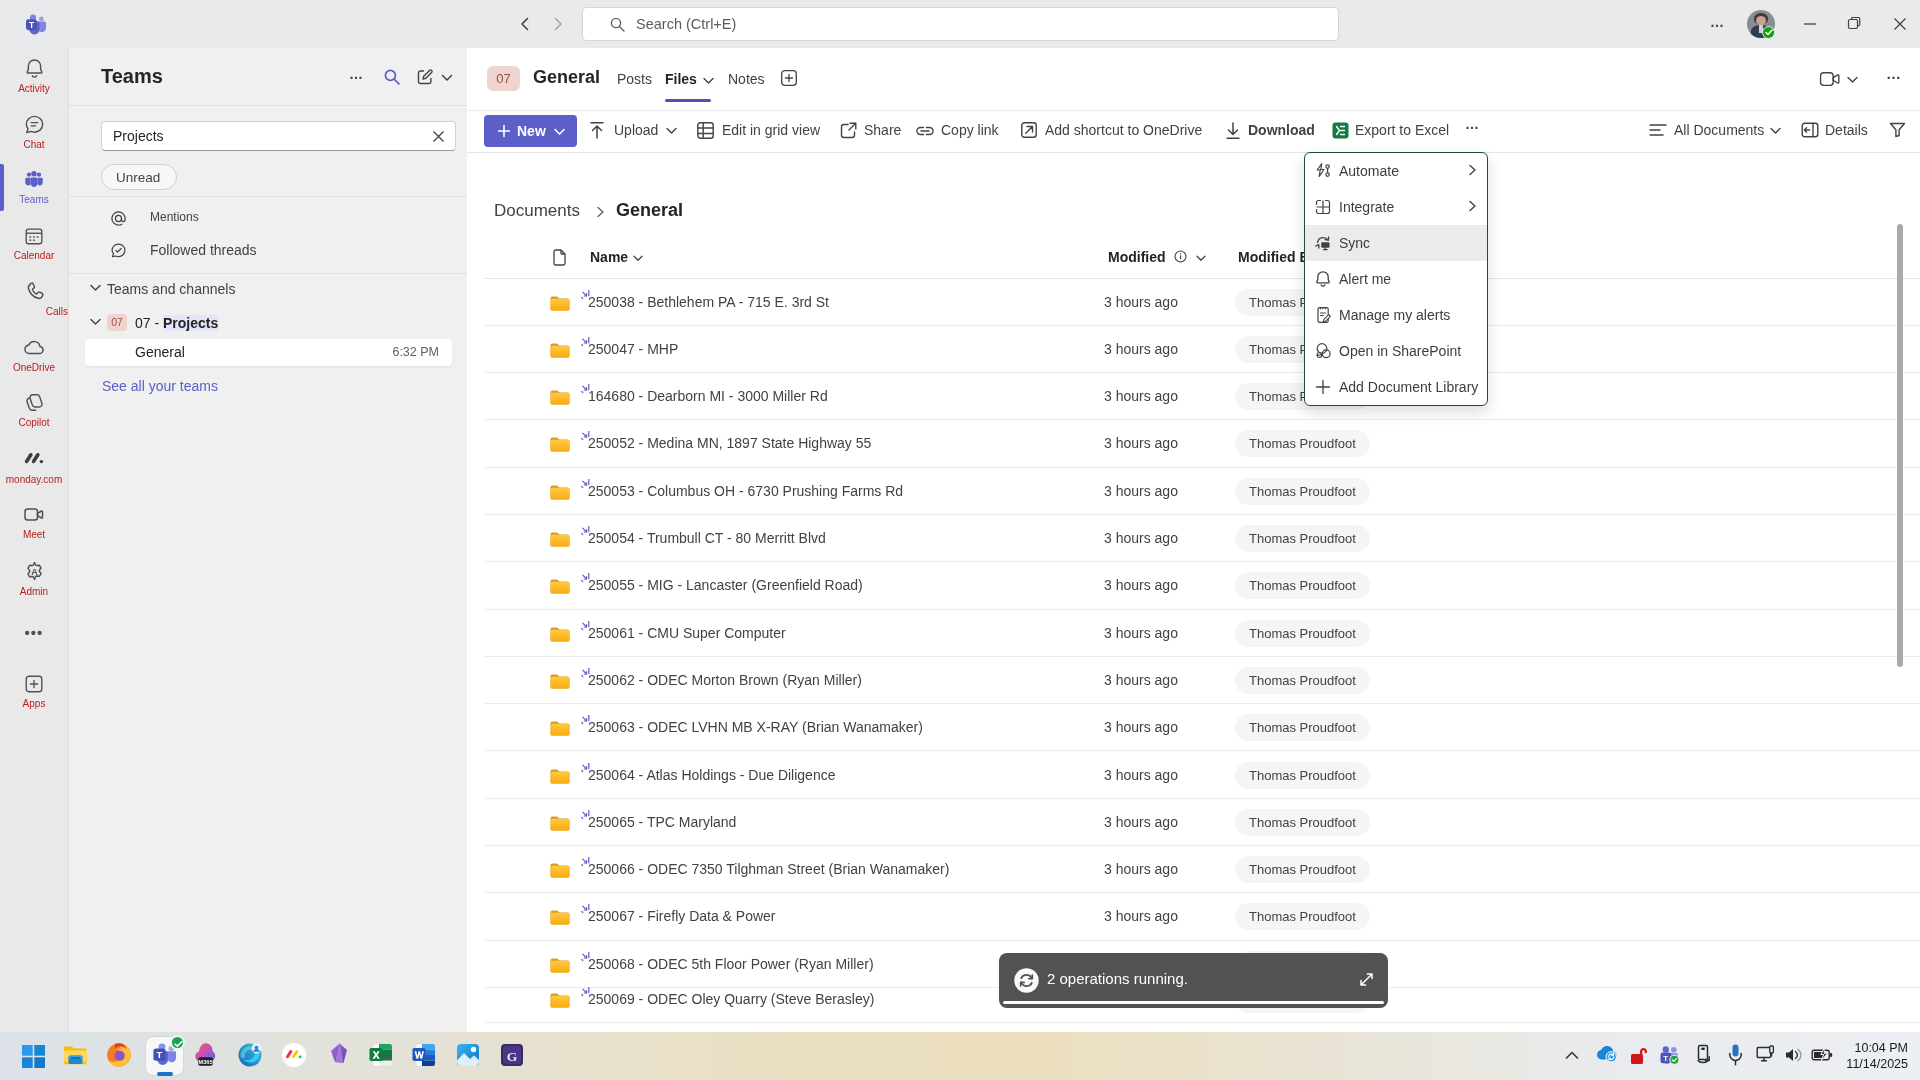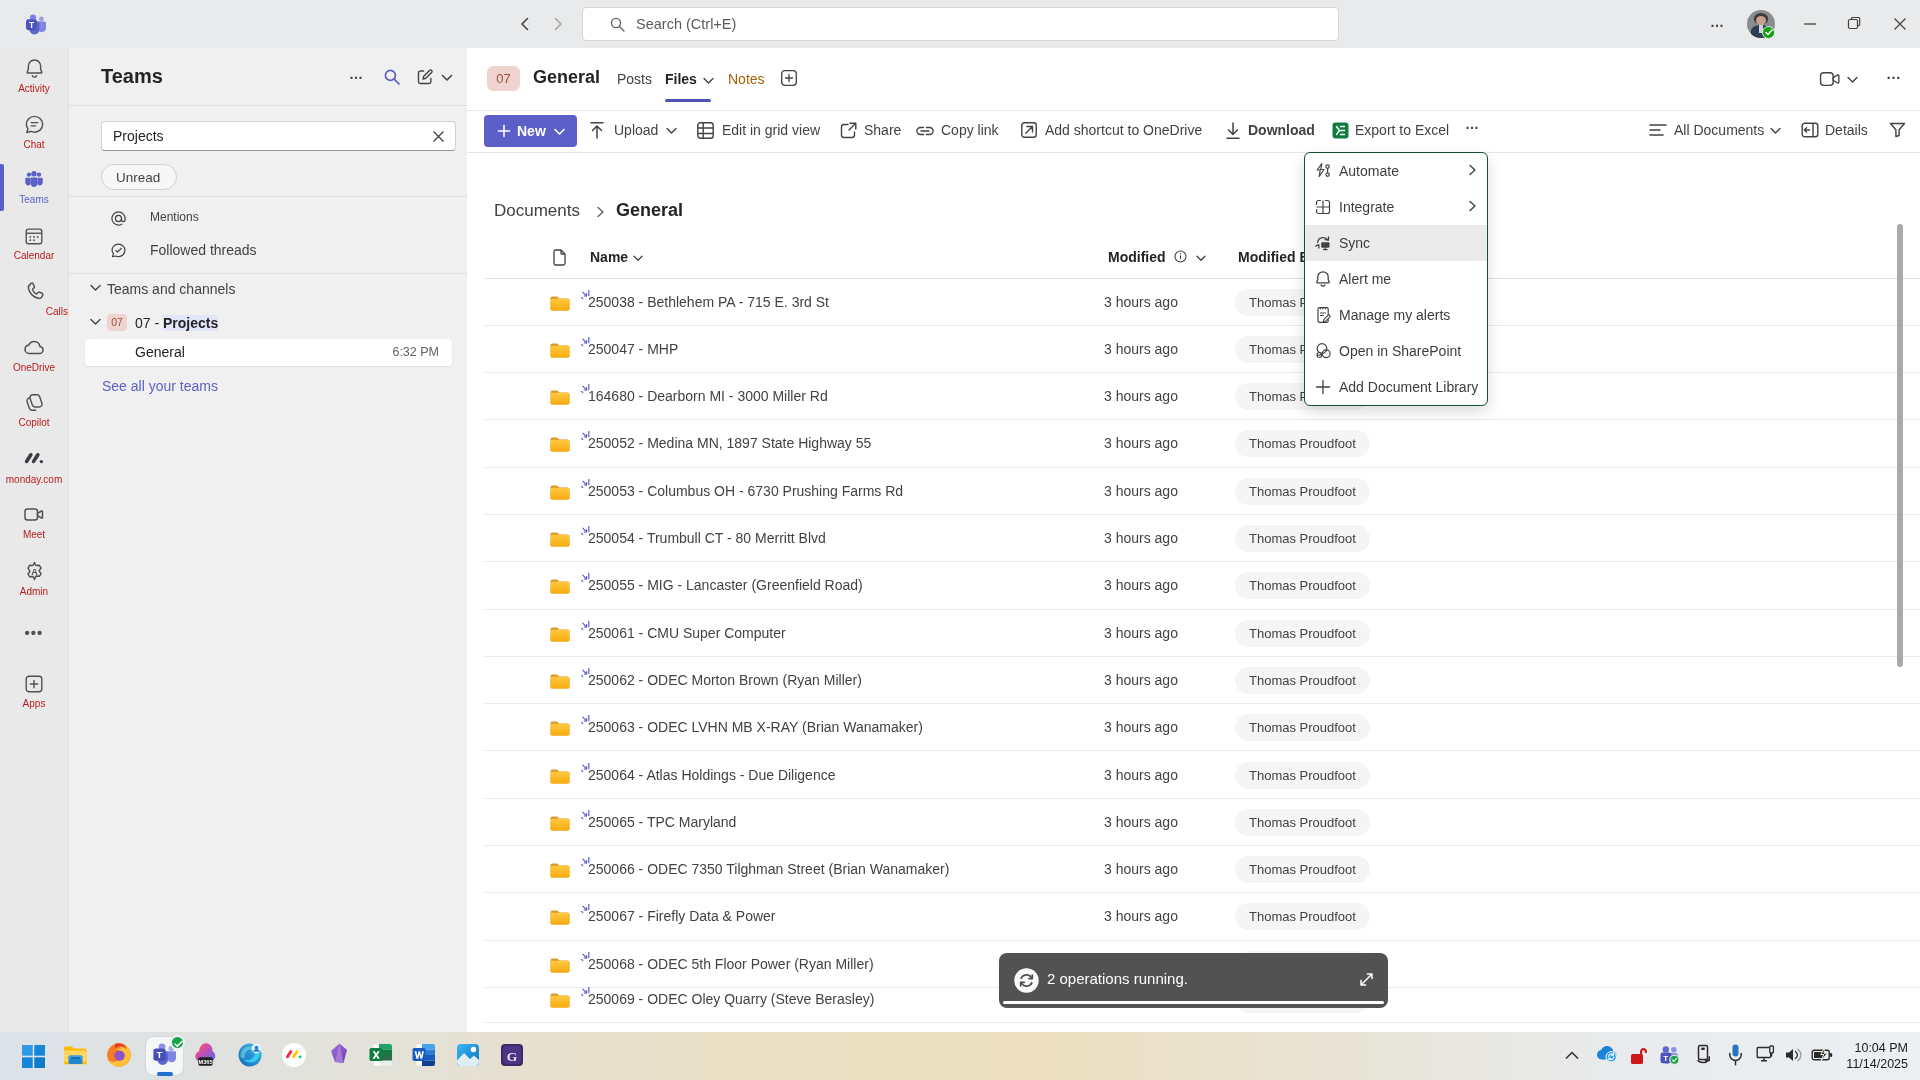--- a/index.html
+++ b/index.html
@@ -248,21 +248,21 @@
 </div>
 <div id="main">
 
   <div class="abs" style="left:20px;top:18px;width:33px;height:25px;background:#efd3ce;border-radius:6px;text-align:center;line-height:25px;font-size:13px;color:#9f5044;">07</div>
   <div class="abs" style="left:66px;top:67px;font-size:18px;font-weight:bold;color:#242424;top:19px;">General</div>
   <div class="abs" style="left:150px;top:23px;font-size:14px;color:#424242;">Posts</div>
   <div class="abs" style="left:198px;top:23px;font-size:14px;color:#242424;font-weight:bold;">Files</div>
   <svg class="abs" style="left:236px;top:29px" width="11" height="8" viewBox="0 0 11 8">
       <path d="M1 1.5 5.5 6 10 1.5" stroke="#424242" stroke-width="1.4" fill="none" stroke-linecap="round" stroke-linejoin="round"></path>
     </svg>
-  <div class="abs" style="left:261px;top:23px;font-size:14px;color:#a16207;">Notes</div>
+  <div class="abs" style="left:261px;top:23px;font-size:14px;color:#404040;">Notes</div>
   <svg class="abs" style="left:313px;top:21px" width="18" height="18" viewBox="0 0 18 18">
       <rect x="1.7" y="1.7" width="14.6" height="14.6" rx="3" stroke="#424242" stroke-width="1.3" fill="none"></rect>
       <path d="M9 5.5v7M5.5 9h7" stroke="#424242" stroke-width="1.3" stroke-linecap="round"></path>
     </svg>
   <div class="abs" style="left:198px;top:51px;width:46px;height:3px;background:#4f52b2;border-radius:2px;"></div>
 
   <svg class="abs" style="left:1352px;top:22px" width="22" height="18" viewBox="0 0 24 20">
       <rect x="1.5" y="3" width="14" height="14" rx="3.5" stroke="#424242" stroke-width="1.5" fill="none"></rect>
       <path d="M15.5 8.5l5-3c.6-.4 1.3.1 1.3.7v7.5c0 .7-.7 1.1-1.3.7l-5-3z" stroke="#424242" stroke-width="1.5" fill="none" stroke-linejoin="round"></path>
     </svg>

